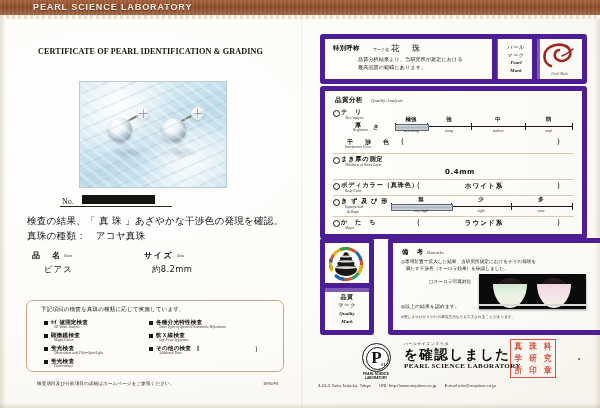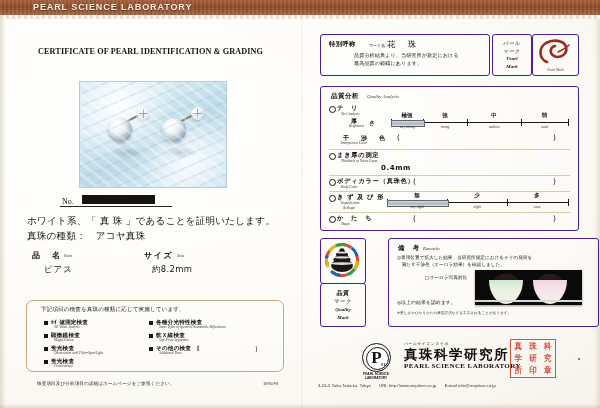--- a/index.html
+++ b/index.html
@@ -134,21 +134,21 @@
   .chk .sq{position:absolute;left:0;top:1.5px;width:4px;height:4px;background:#171510;}
   .chk .j{position:absolute;left:7px;top:-.5px;font-size:5.6px;font-weight:bold;color:#12100c;letter-spacing:.2px;white-space:nowrap;}
   .chk .e{position:absolute;left:10px;top:6px;font-size:3.5px;color:#3a332a;white-space:nowrap;
           font-family:"Liberation Serif",serif;font-style:italic;}
   .brk{position:absolute;font-size:6px;color:#12100c;}
 
   .note-bottom{position:absolute;left:37px;top:381px;font-size:4.6px;color:#2a261f;letter-spacing:.1px;}
   .code-bottom{position:absolute;left:263px;top:381px;font-size:4px;color:#4a4236;font-family:"Liberation Sans",sans-serif;}
 
   
-  .rbox{position:absolute;border:1px solid #4c1d95;border-radius:3px;background:rgba(255,255,255,.28);}
+  .rbox{position:absolute;border:5px solid #4c1d95;border-radius:3px;background:rgba(255,255,255,.28);}
 
   
   #box-special{left:320px;top:34px;width:168px;height:40px;}
   .sp-jp{position:absolute;left:8px;top:5px;font-size:6.4px;font-weight:bold;color:#12100c;letter-spacing:.3px;}
   .sp-en{position:absolute;left:48px;top:8px;font-size:4px;}
   .sp-name{position:absolute;left:66px;top:4px;font-size:8.4px;font-weight:normal;letter-spacing:2px;color:#12100c;}
   .sp-body{position:absolute;left:33px;top:17px;font-size:5.1px;line-height:7.5px;color:#17150f;letter-spacing:.1px;}
 
   
   #box-pmark-label{left:492px;top:34px;width:38px;height:40px;}
@@ -179,21 +179,21 @@
   .tick{position:absolute;width:1.4px;height:7px;background:#1c1813;top:-3px;}
   .sc-lab{position:absolute;text-align:center;font-size:5.4px;font-weight:bold;color:#12100c;}
   .sc-lab-en{position:absolute;text-align:center;font-size:3.4px;
              font-family:"Liberation Serif",serif;font-style:italic;color:#3b332a;}
   .hl{position:absolute;height:5px;top:-1.8px;
       background:linear-gradient(180deg,#d9dde2,#aeb6bf 50%,#d9dde2);
       border:1px solid #5e6670;}
 
   .paren{position:absolute;font-size:7.5px;color:#12100c;}
   .valtxt{position:absolute;text-align:center;font-size:6.6px;font-weight:bold;color:#12100c;letter-spacing:1px;}
-  .thick-val{position:absolute;text-align:left;font-size:7px;font-weight:bold;color:#12100c;letter-spacing:.6px;}
+  .thick-val{position:absolute;text-align:right;font-size:7px;font-weight:bold;color:#12100c;letter-spacing:.6px;}
 
   
   #box-qmark-icon{left:320px;top:238px;width:44px;height:44px;}
   #box-qmark-label{left:320px;top:283px;width:44px;height:42px;}
   .qm-l{position:absolute;width:100%;text-align:center;color:#17150f;}
   .qm-j1{top:5px;font-size:6px;font-weight:bold;letter-spacing:.5px;}
   .qm-j2{top:14px;font-size:5.4px;letter-spacing:.5px;}
   .qm-e1{top:23px;font-size:5px;font-family:"Liberation Serif",serif;font-style:italic;font-weight:bold;}
   .qm-e2{top:31px;font-size:5px;font-family:"Liberation Serif",serif;font-style:italic;font-weight:bold;}
 
@@ -282,21 +282,21 @@
       <div class="pearl" style="left:82px;top:36px;">
           <span class="spec"></span>
         </div>
     </div>
   </div>
 
   <div class="no-label">No.</div>
   <div class="no-redact"></div>
   <div class="no-rule"></div>
 
-  <div class="stmt1 jp">ホワイト系、「 真 珠 」であることを証明いたします。</div>
+  <div class="stmt1 jp">検査の結果、「 真 珠 」あざやかな干渉色の発現を確認。</div>
   <div class="stmt2 jp">真珠の種類：　アコヤ真珠</div>
 
   <div class="hdr-item jp">品　名</div>
   <div class="hdr-item-en en">Item</div>
   <div class="hdr-size jp">サイズ</div>
   <div class="hdr-size-en en">Size</div>
   <div class="val-item jp">ピアス</div>
   <div class="val-size jp">約8.2mm</div>
 
   <div class="abox">
@@ -415,20 +415,21 @@
     <div class="thick-val jp" style="left:60px;top:77px;width:90px;">0.4mm</div>
 
     <div class="q-sep" style="top:88px;"></div>
 
     <div class="q-row" style="top:91px;">
       <span class="q-ring"></span>
       <span class="q-lab jp">ボディカラー（真珠色）</span>
       <span class="q-lab-en en">Body Color</span>
     </div>
     <div class="paren" style="left:92px;top:90px;">(</div>
+    <div class="valtxt jp" style="left:104px;top:91px;width:110px;">ホワイト系</div>
     <div class="paren" style="left:232px;top:90px;">)</div>
 
     <div class="q-sep" style="top:104px;"></div>
 
     <div class="q-row" style="top:107px;">
       <span class="q-ring"></span>
       <span class="q-lab jp">き ず 及 び 形</span>
       <span class="q-lab-en en">Imperfection</span>
     </div>
     <div class="sub-en en" style="left:22px;top:119px;">&amp; Shape</div>
@@ -449,20 +450,21 @@
     </div>
 
     <div class="q-sep" style="top:125px;"></div>
 
     <div class="q-row" style="top:128px;">
       <span class="q-ring"></span>
       <span class="q-lab jp">か　た　ち</span>
       <span class="q-lab-en en">Shape</span>
     </div>
     <div class="paren" style="left:92px;top:127px;">(</div>
+    <div class="valtxt jp" style="left:104px;top:128px;width:110px;">ラウンド系</div>
     <div class="paren" style="left:232px;top:127px;">)</div>
   </div>
 
   <div class="rbox" id="box-qmark-icon">
     <svg width="42" height="42" viewBox="0 0 42 42">
       <circle cx="21" cy="21" r="15.5" fill="none" stroke="#d94c2e" stroke-width="3" stroke-dasharray="16 8" transform="rotate(-20 21 21)"></circle>
       <circle cx="21" cy="21" r="15.5" fill="none" stroke="#2f9e4f" stroke-width="3" stroke-dasharray="10 30" transform="rotate(95 21 21)"></circle>
       <circle cx="21" cy="21" r="15.5" fill="none" stroke="#1f63b5" stroke-width="3" stroke-dasharray="10 30" transform="rotate(160 21 21)"></circle>
       <circle cx="21" cy="21" r="15.5" fill="none" stroke="#e3b318" stroke-width="3" stroke-dasharray="9 31" transform="rotate(215 21 21)"></circle>
       <ellipse cx="21" cy="26.5" rx="11" ry="6.5" fill="#1a1714"></ellipse>
@@ -504,21 +506,21 @@
     <div class="sl"></div>
     <div class="p">P</div>
     <div class="sub">SL</div>
   </div>
   <div class="plogo-cap">
     <div>PEARL SCIENCE</div>
     <div>LABORATORY</div>
   </div>
 
   <div class="kana jp">パールサイエンスラボ</div>
-  <div class="lab-jp jp">真珠科学研究所</div>
+  <div class="lab-jp jp">を確認しました</div>
   <div class="lab-en">PEARL SCIENCE LABORATORY</div>
 
   <div class="seal">
     <span>真</span>
     <span>珠</span>
     <span>科</span>
     <span>学</span>
     <span>研</span>
     <span>究</span>
     <span>所</span>

